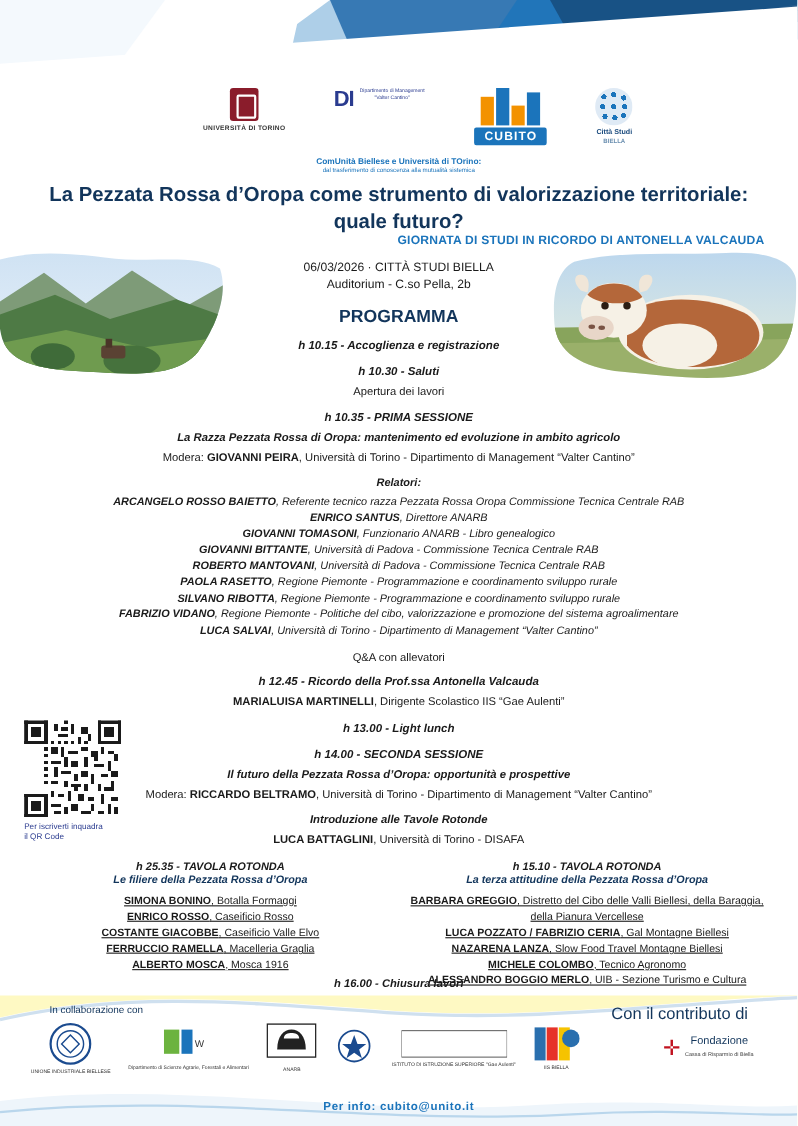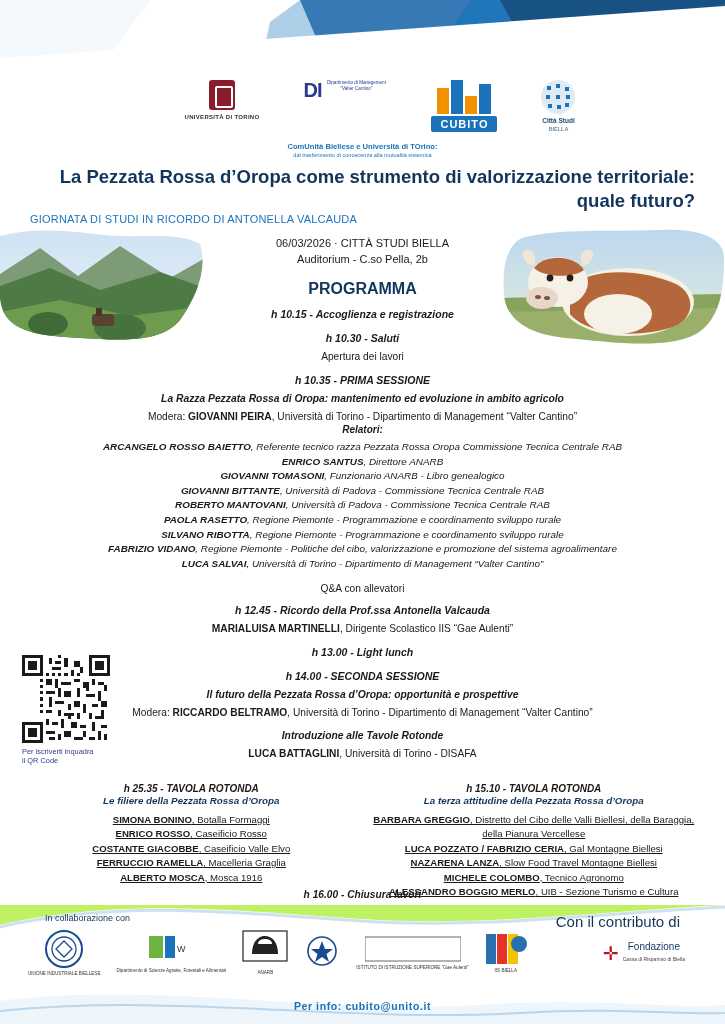--- a/index.html
+++ b/index.html
@@ -100,28 +100,28 @@
   .cubito-caption {
     position: absolute; top: 142px; left: 0; width: 725px;
     text-align: center; z-index: 6;
   }
   .cubito-caption .l1 { font-size: 7.6px; font-weight: bold; color: #1b74bb; }
   .cubito-caption .l2 { font-size: 5.6px; color: #1b74bb; margin-top: 1px; }
 
   
   .title {
     position: absolute; top: 165px; left: 30px; width: 665px;
-    text-align: right;
+    text-align: center;
     font-size: 18.5px; font-weight: bold; line-height: 24px;
     color: #12355b;
   }
   .subtitle {
     position: absolute; top: 213px; left: 30px; width: 665px;
-    text-align: left;
-    font-size: 11px; font-weight: normal; letter-spacing: .2px;
+    text-align: right;
+    font-size: 11px; font-weight: bold; letter-spacing: .2px;
     color: #1b74bb;
   }
   .datetime {
     position: absolute; top: 235px; left: 0; width: 725px;
     text-align: center; font-size: 11px; color: #1a1a1a; line-height: 16px;
   }
 
   
   .photo {
     position: absolute;
@@ -137,21 +137,21 @@
     text-align: center;
     z-index: 4;
   }
   .prog-head {
     font-size: 16px; font-weight: bold; color: #12355b; margin-top: 0;
   }
   .line { font-size: 10.2px; line-height: 14px; margin-top: 9px; }
   .line.tight { margin-top: 4px; }
   .time { font-weight: bold; font-style: italic; font-size: 10.5px; }
   .sess-title { font-weight: bold; font-style: italic; font-size: 10.3px; }
-  .relatori { font-style: italic; font-weight: bold; font-size: 10px; }
+  .relatori { font-style: italic; font-weight: bold; font-size: 10px; margin-top: 10px; }
   .speakers { margin-top: 5px; }
   .speakers .s { font-size: 9.9px; line-height: 14.6px; font-style: italic; }
   .speakers .s b { font-weight: bold; }
   .qa { font-size: 10.2px; margin-top: 12px; }
 
   
   .qr-block { position: absolute; left: 22px; top: 655px; width: 100px; z-index: 6; }
   .qr { width: 88px; height: 88px; display: block; }
   .qr-caption { font-size: 7.4px; color: #2a3b8f; margin-top: 4px; line-height: 9px; }
 
@@ -167,21 +167,21 @@
   .tcol .t-list .s { font-size: 9.6px; line-height: 14.4px; text-decoration: underline; }
 
   .chiusura {
     position: absolute; top: 889px; left: 0; width: 725px;
     text-align: center; font-size: 10.2px; font-weight: bold; font-style: italic;
   }
 
   
   .footer {
     position: absolute; top: 905px; left: 0; width: 725px; height: 119px;
-    background: #bef264;
+    background: #fef9c3;
   }
   .footer-wave { position: absolute; top: 0; left: 0; }
   .collab-label {
     position: absolute; top: 8px; left: 45px;
     font-size: 9px; color: #12355b;
   }
   .contrib-label {
     position: absolute; top: 8px; right: 45px;
     font-size: 15px; color: #12355b;
   }

